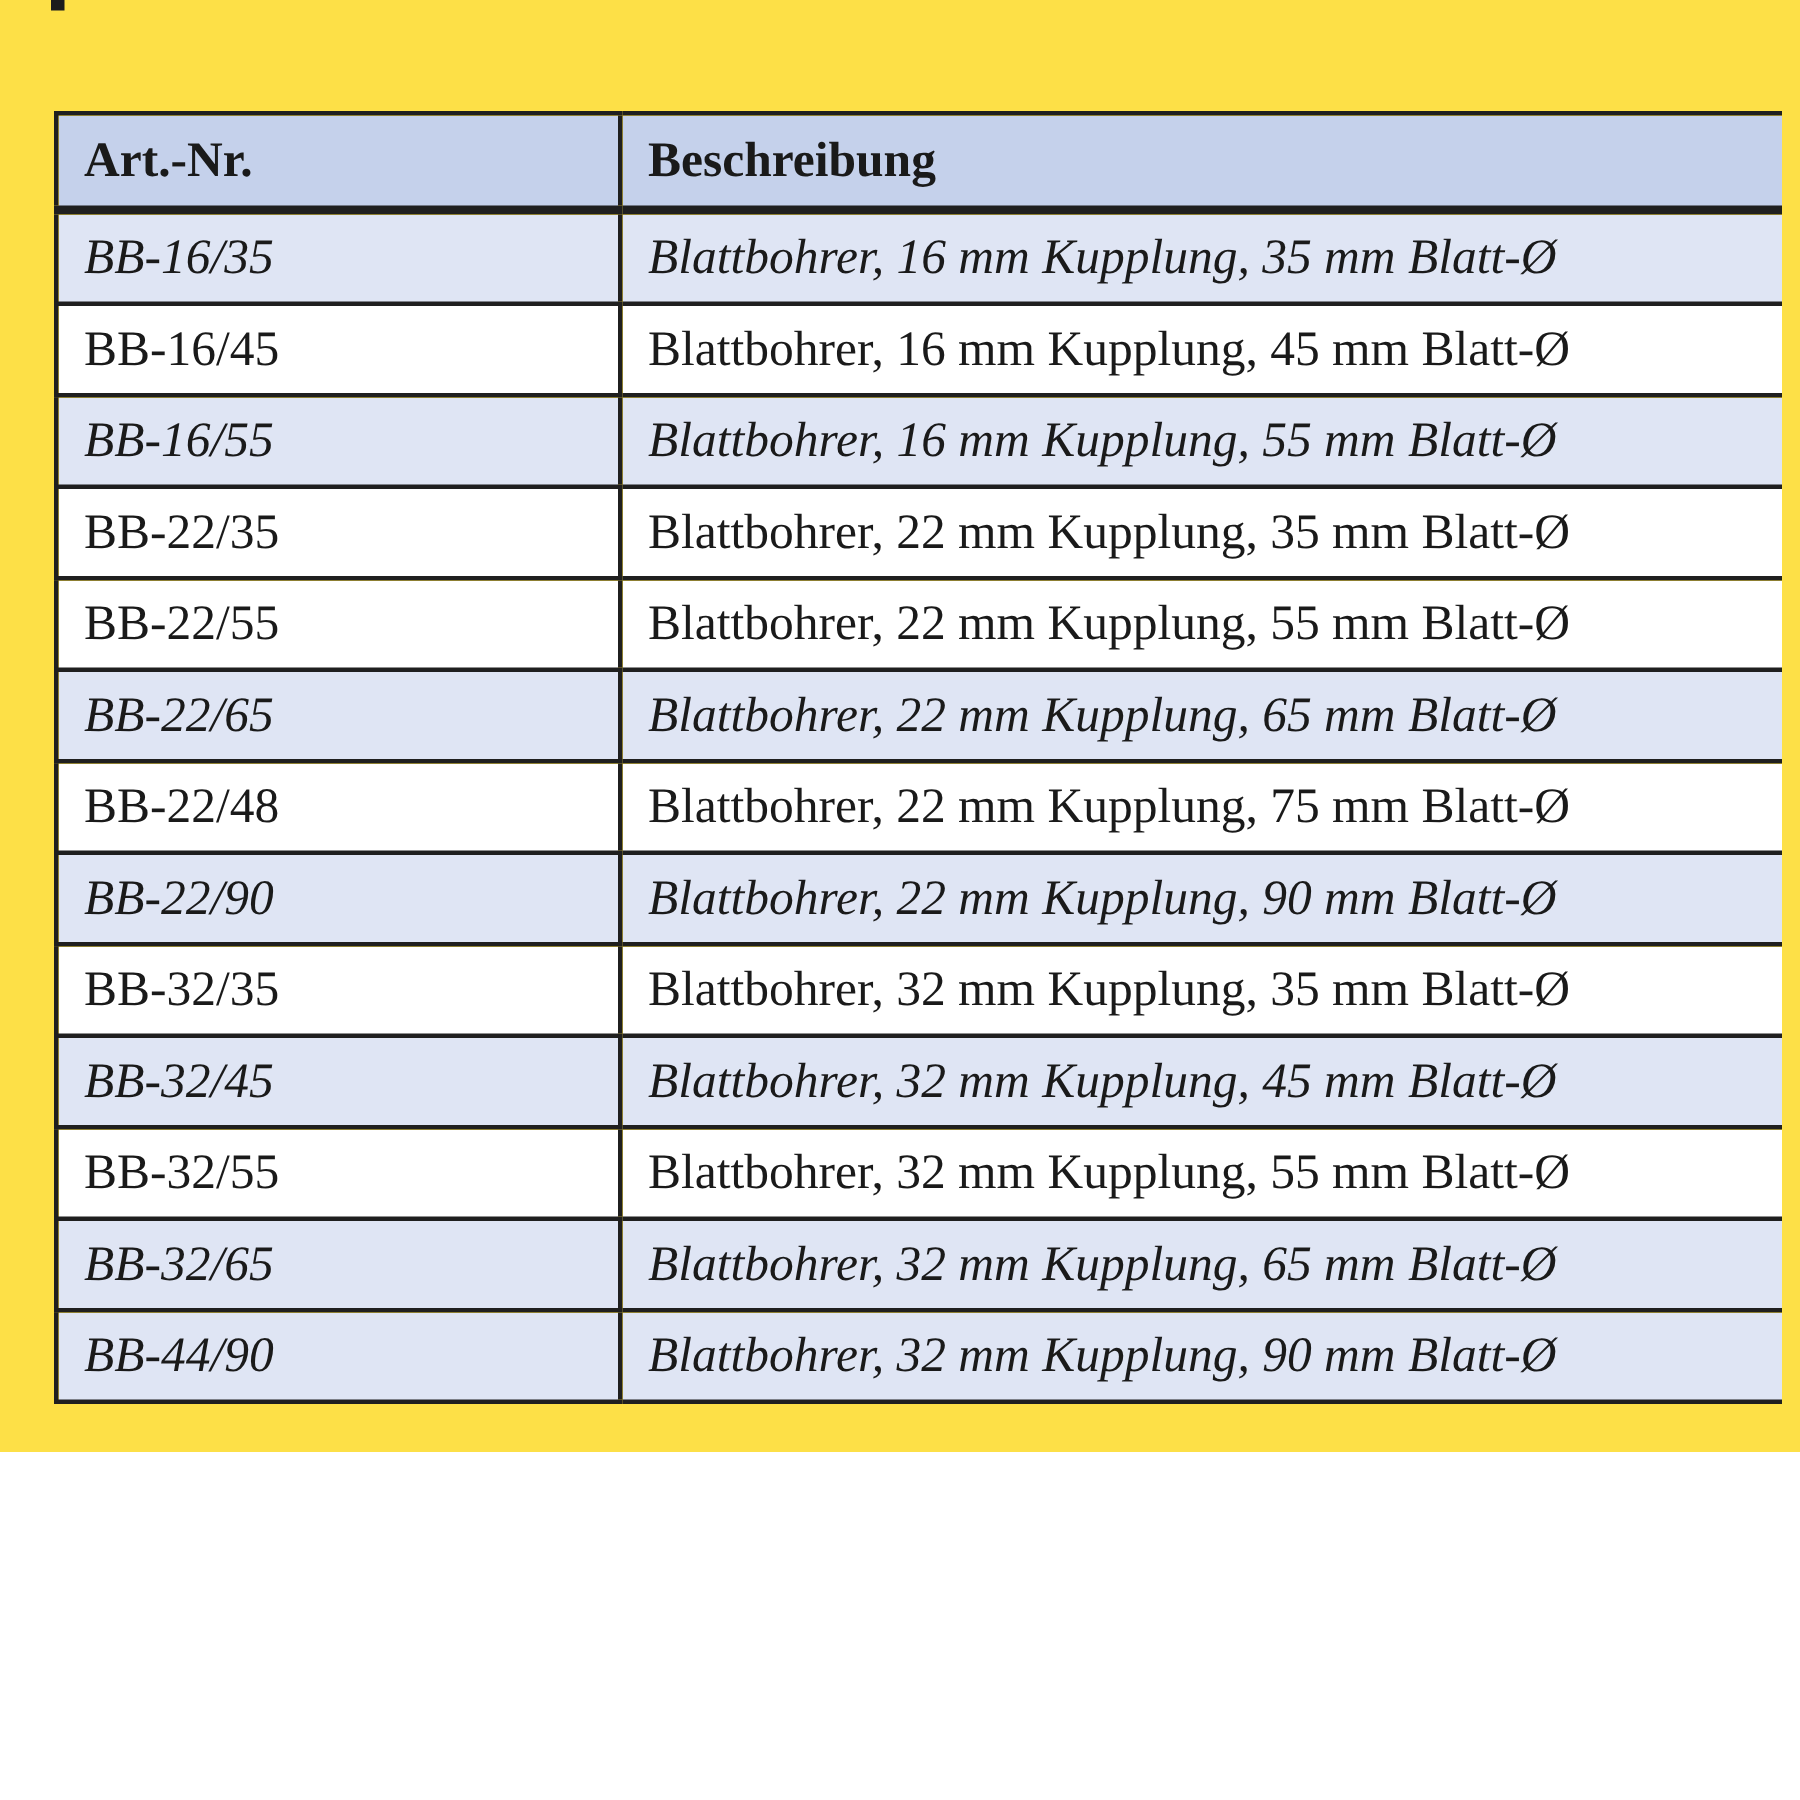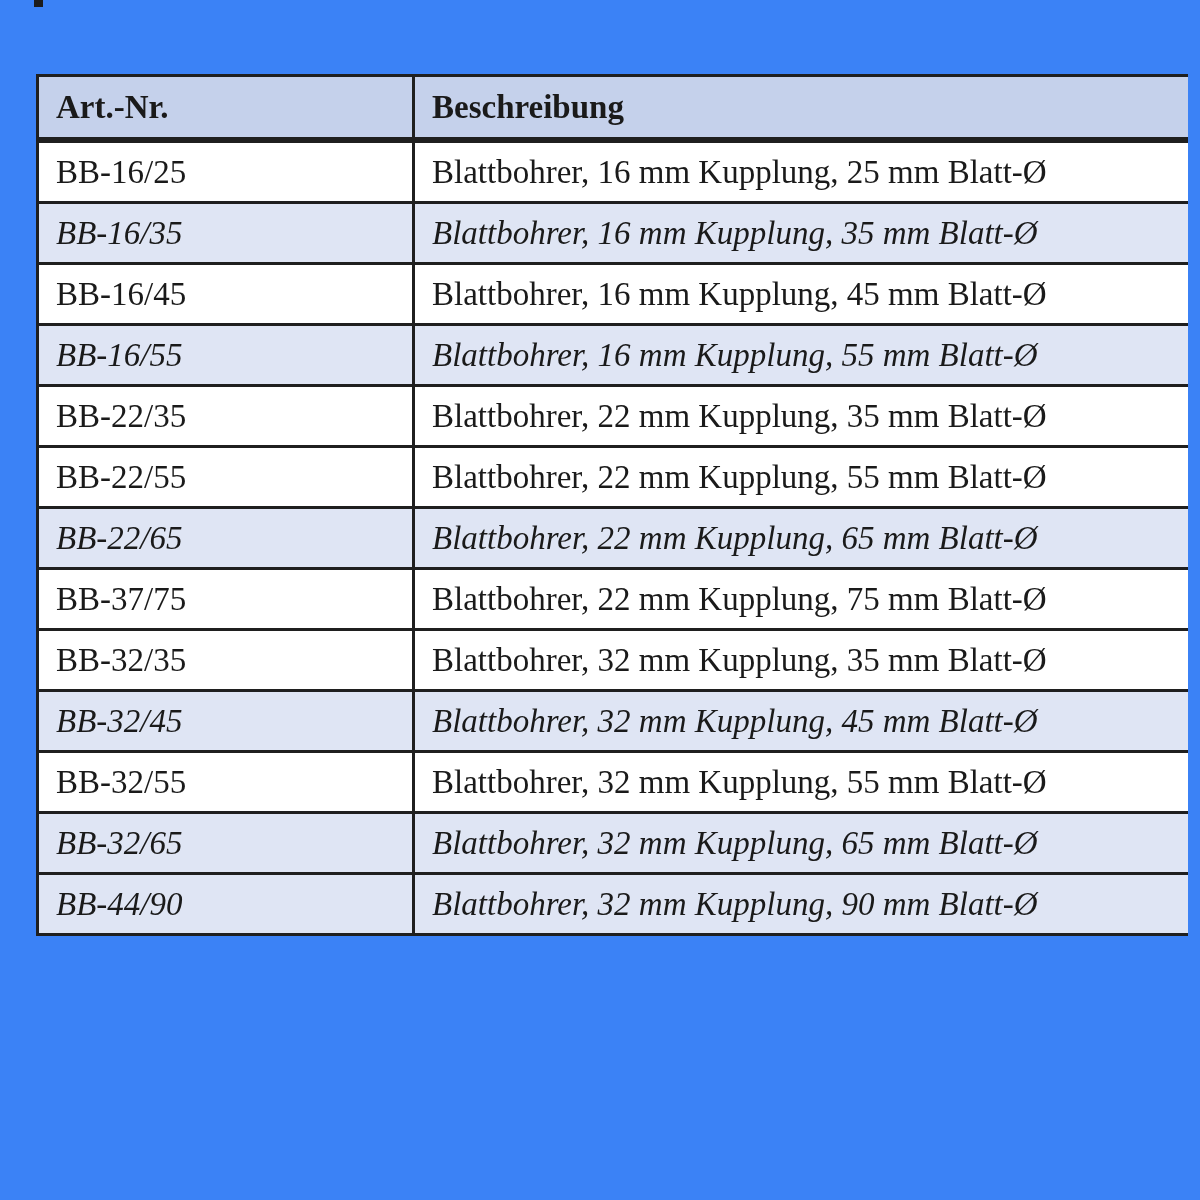--- a/index.html
+++ b/index.html
@@ -3,22 +3,22 @@
 <meta charset="utf-8">
 <style>
   html, body {
     margin: 0;
     padding: 0;
     background: #ffffff;
   }
   .page {
     position: relative;
     width: 1200px;
-    height: 1200px;
-    background: #3b82f6;
+    height: 968px;
+    background: #fde047;
     overflow: hidden;
     font-family: "Liberation Serif", "DejaVu Serif", serif;
     color: var(--text-color, #1a1a1a);
   }
   .crop-mark {
     position: absolute;
     left: 34px;
     top: 0;
     width: 9px;
     height: 7px;
@@ -72,24 +72,20 @@
       <col class="col-art">
       <col class="col-desc">
     </colgroup>
     <thead>
       <tr>
         <th>Art.-Nr.</th>
         <th>Beschreibung</th>
       </tr>
     </thead>
     <tbody id="table-body">
-        <tr>
-          <td>BB-16/25</td>
-          <td>Blattbohrer, 16 mm Kupplung, 25 mm Blatt-Ø</td>
-        </tr>
         <tr class="alt">
           <td>BB-16/35</td>
           <td>Blattbohrer, 16 mm Kupplung, 35 mm Blatt-Ø</td>
         </tr>
         <tr>
           <td>BB-16/45</td>
           <td>Blattbohrer, 16 mm Kupplung, 45 mm Blatt-Ø</td>
         </tr>
         <tr class="alt">
           <td>BB-16/55</td>
@@ -101,22 +97,26 @@
         </tr>
         <tr>
           <td>BB-22/55</td>
           <td>Blattbohrer, 22 mm Kupplung, 55 mm Blatt-Ø</td>
         </tr>
         <tr class="alt">
           <td>BB-22/65</td>
           <td>Blattbohrer, 22 mm Kupplung, 65 mm Blatt-Ø</td>
         </tr>
         <tr>
-          <td>BB-37/75</td>
+          <td>BB-22/48</td>
           <td>Blattbohrer, 22 mm Kupplung, 75 mm Blatt-Ø</td>
+        </tr>
+        <tr class="alt">
+          <td>BB-22/90</td>
+          <td>Blattbohrer, 22 mm Kupplung, 90 mm Blatt-Ø</td>
         </tr>
         <tr>
           <td>BB-32/35</td>
           <td>Blattbohrer, 32 mm Kupplung, 35 mm Blatt-Ø</td>
         </tr>
         <tr class="alt">
           <td>BB-32/45</td>
           <td>Blattbohrer, 32 mm Kupplung, 45 mm Blatt-Ø</td>
         </tr>
         <tr>

